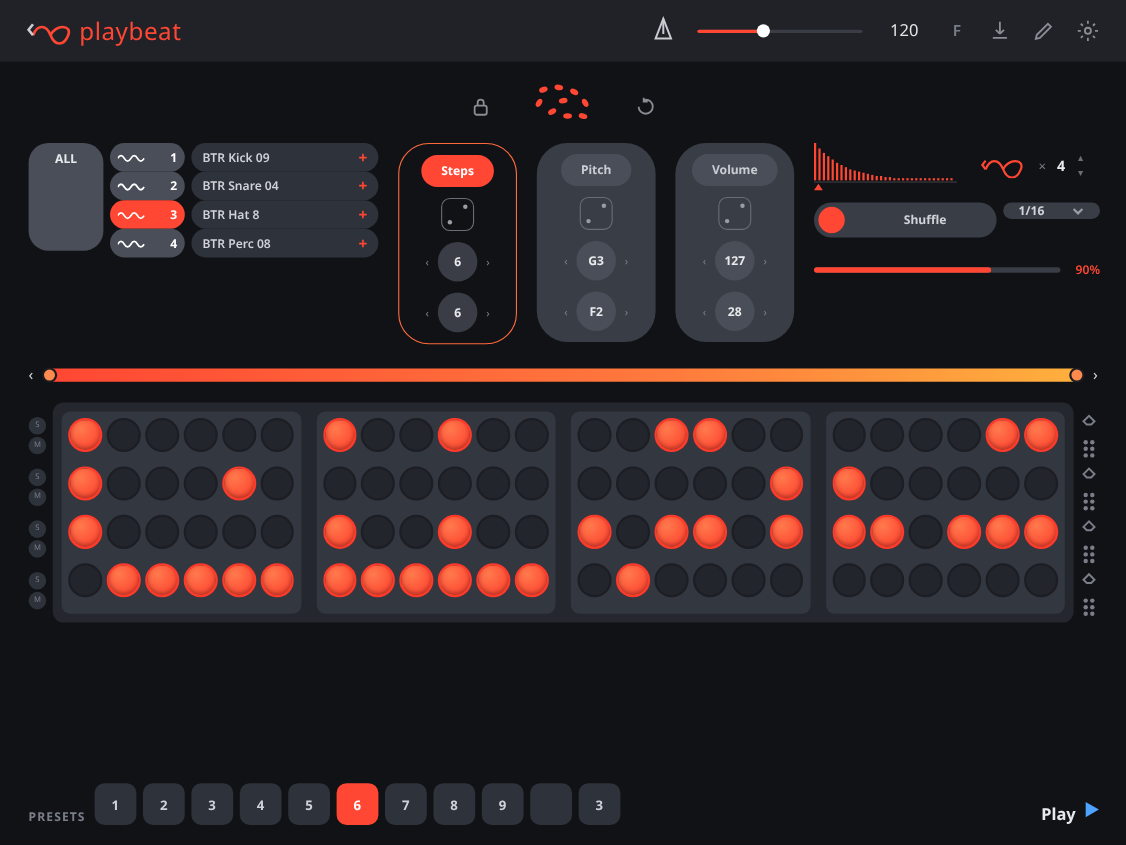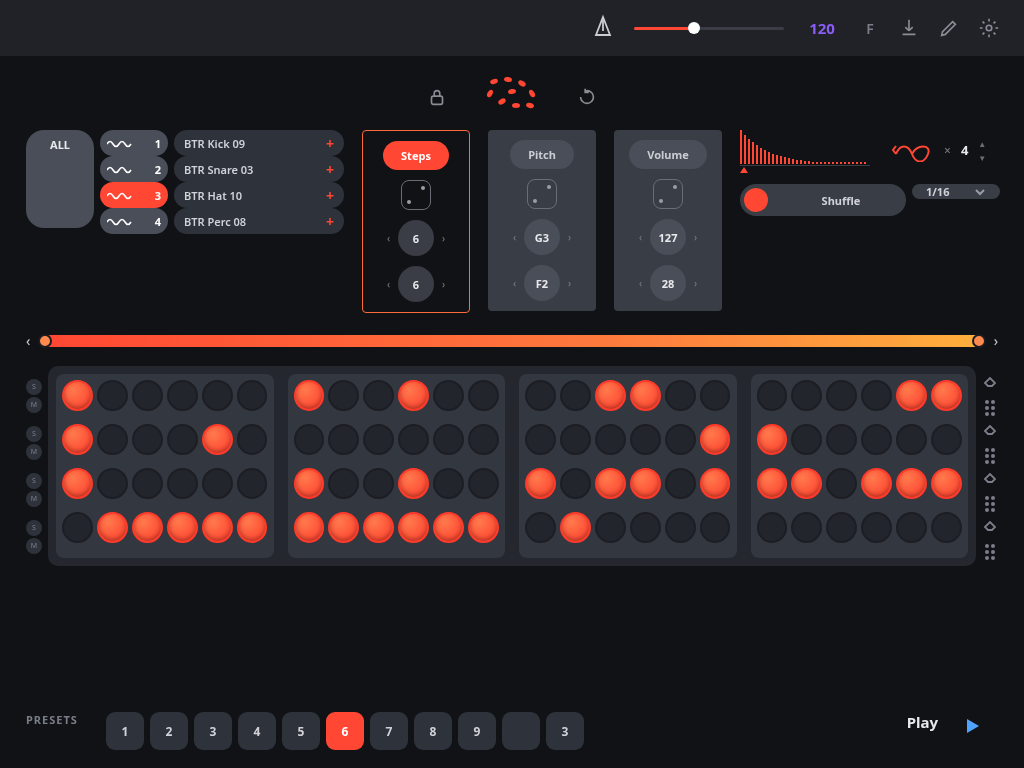--- a/index.html
+++ b/index.html
@@ -20,21 +20,21 @@
 
 
 .header{height:56px;background:#202228;display:flex;align-items:center;padding:0 24px;gap:18px}
 .logo{display:flex;align-items:center;gap:4px;font-size:22px;color:var(--accent);letter-spacing:.5px}
 .logo svg{width:44px;height:28px}
 .hdr-spacer{flex:1}
 .metronome svg{width:26px;height:26px}
 .tempo-slider{width:150px;height:3px;background:#3a3d45;position:relative;border-radius:2px}
 .tempo-slider .fill{position:absolute;left:0;top:0;bottom:0;width:40%;background:var(--accent);border-radius:2px}
 .tempo-slider .thumb{position:absolute;left:40%;top:50%;width:12px;height:12px;border-radius:50%;background:#fff;transform:translate(-50%,-50%)}
-.bpm{font-weight:700;color:#8b5cf6;font-size:15px;width:40px;text-align:center}
+.bpm{font-weight:400;color:#e5e5e5;font-size:15px;width:40px;text-align:center}
 .follow{color:var(--text-dim);font-size:14px;font-weight:600;width:20px;text-align:center}
 .undo-btn{background:#2c2f37;border:none;border-radius:20px;color:var(--text-dim);padding:9px 32px;font-size:13px;font-weight:600;cursor:pointer}
 .hdr-ic{width:22px;height:22px;fill:none;stroke:#8a8d95;stroke-width:1.8;cursor:pointer}
 
 
 .main{flex:1;padding:18px 26px 0 26px;display:flex;flex-direction:column;gap:10px}
 
 
 .top-actions{display:flex;justify-content:center;gap:34px;align-items:center;height:46px}
 .top-actions svg{width:22px;height:22px;fill:none;stroke:#8a8d95;stroke-width:1.8}
@@ -50,21 +50,21 @@
 .track{display:flex;align-items:center;gap:6px}
 .trk-toggle{width:68px;height:26px;background:var(--bg5);border-radius:14px;display:flex;align-items:center;justify-content:flex-end;padding:0 7px;gap:6px;cursor:pointer}
 .trk-toggle.active{background:var(--accent)}
 .trk-toggle .wave{flex:1}
 .trk-toggle .wave svg{width:26px;height:10px;stroke:#fff;stroke-width:1.6;fill:none}
 .trk-toggle .num{font-size:11px;font-weight:700;color:#fff}
 .trk-name{background:var(--bg3);border-radius:14px;height:26px;display:flex;align-items:center;justify-content:space-between;padding:0 10px;width:170px;font-size:11px;font-weight:600;color:#d0d2d8;cursor:pointer}
 .trk-name .plus{color:var(--accent);font-size:14px;font-weight:700}
 
 
-.param-box{background:var(--bg4);border-radius:4px;padding:10px 26px;display:flex;flex-direction:column;align-items:center;gap:10px;min-width:108px}
+.param-box{background:var(--bg4);border-radius:28px;padding:10px 26px;display:flex;flex-direction:column;align-items:center;gap:10px;min-width:108px}
 .param-box.active{background:transparent;border:1px solid var(--accent2)}
 .param-tab{background:var(--bg5);border-radius:20px;padding:7px 18px;font-size:11px;font-weight:700;cursor:pointer}
 .param-tab.active{background:var(--accent);color:#fff}
 .mini-dice{width:30px;height:30px;border:1.5px solid #6a6d75;border-radius:8px;position:relative;cursor:pointer}
 .mini-dice .d{position:absolute;width:4px;height:4px;border-radius:50%;background:#9a9da5}
 .stepper{display:flex;align-items:center;gap:8px}
 .stepper .arr{font-size:10px;color:#7a7e88;cursor:pointer;user-select:none}
 .stepper .val{width:36px;height:36px;border-radius:50%;background:var(--bg5);display:flex;align-items:center;justify-content:center;font-size:11px;font-weight:700;color:#e8e9ec;cursor:pointer}
 .param-box.active .stepper .val{background:#3a3d45}
 
@@ -108,34 +108,41 @@
 .seq-block{flex:1;background:var(--track-row);border-radius:8px;display:grid;grid-template-columns:repeat(6,1fr);grid-template-rows:repeat(4,1fr);gap:4px;padding:6px}
 .step{border-radius:50%;background:#22252b;border:2px solid #1c1e24;cursor:pointer;aspect-ratio:1;min-width:0}
 .step.on{background:radial-gradient(circle at 35% 30%,#ff7a4d,#ff3a2a);border-color:#ff3a2a;box-shadow:inset 0 -2px 4px rgba(0,0,0,.3)}
 .seq-right{display:flex;flex-direction:column;justify-content:space-around;padding:6px 0;gap:4px}
 .rt-ic svg{width:16px;height:16px;stroke:#7a7e88;stroke-width:1.8;fill:none}
 .rt-ic{cursor:pointer}
 .dots6{display:grid;grid-template-columns:repeat(2,4px);grid-template-rows:repeat(3,4px);gap:2px}
 .dots6 i{width:4px;height:4px;border-radius:50%;background:#7a7e88}
 
 
-.presets{display:flex;align-items:flex-start;gap:20px;padding:14px 38px 18px 26px}
+.presets{display:flex;align-items:flex-end;gap:0;padding:14px 18px 18px 26px}
 .presets-label{font-size:11px;font-weight:700;color:var(--text-dim);letter-spacing:1px;margin-right:8px}
 .preset-btn{width:38px;height:38px;border-radius:9px;background:var(--bg3);display:flex;align-items:center;justify-content:center;font-size:12px;font-weight:700;color:#d0d2d8;cursor:pointer}
 .preset-btn.active{background:var(--accent);color:#fff}
 .preset-btn.empty{color:transparent}
 .presets-spacer{flex:1}
 .play-label{font-size:15px;font-weight:700;color:#e8e9ec}
 .play-btn{width:28px;height:28px;display:flex;align-items:center;justify-content:center;cursor:pointer}
 .play-btn svg{width:18px;height:18px;fill:#4da3ff}
 </style>
 </head>
 <body>
 
 <div class="header">
+  <div class="logo">
+    <svg viewBox="0 0 44 28">
+        <path d="M6 18c4-10 12-10 16 0s12 10 16 0-12-10-16 0" stroke="#ff4733" stroke-width="2.4" fill="none"></path>
+        <path d="M6 8l-4 5 4 5" stroke="#c9ccd2" stroke-width="2.4" fill="none"></path>
+      </svg>
+    <span>playbeat</span>
+  </div>
   <div class="hdr-spacer"></div>
   <div class="metronome">
     <svg viewBox="0 0 26 26">
         <path d="M13 4l7 18H6z" stroke="#c9ccd2" stroke-width="1.8" fill="none"></path>
         <path d="M13 4v14" stroke="#c9ccd2" stroke-width="1.8"></path>
       </svg>
   </div>
   <div class="tempo-slider">
     <div class="fill"></div>
       <div class="thumb"></div>
@@ -195,33 +202,33 @@
             </div>
           </div>
           <div class="track">
     <div class="trk-toggle ">
       <div class="wave"><svg viewBox="0 0 26 10">
                   <path d="M0 5q3-5 6 0t6 0 6 0 6 0"></path>
                 </svg></div>
       <div class="num">2</div>
     </div>
     <div class="trk-name">
-              <span>BTR Snare 03</span>
+              <span>BTR Snare 04</span>
               <span class="plus">+</span>
             </div>
           </div>
           <div class="track">
     <div class="trk-toggle active">
       <div class="wave"><svg viewBox="0 0 26 10">
                   <path d="M0 5q3-5 6 0t6 0 6 0 6 0"></path>
                 </svg></div>
       <div class="num">3</div>
     </div>
     <div class="trk-name">
-              <span>BTR Hat 10</span>
+              <span>BTR Hat 8</span>
               <span class="plus">+</span>
             </div>
           </div>
           <div class="track">
     <div class="trk-toggle ">
       <div class="wave"><svg viewBox="0 0 26 10">
                   <path d="M0 5q3-5 6 0t6 0 6 0 6 0"></path>
                 </svg></div>
       <div class="num">4</div>
     </div>
@@ -344,20 +351,26 @@
           <div class="dot-l"></div>
             <span>Shuffle</span>
         </div>
         <div class="rate-btn">
           <span>1/16</span>
           <svg viewBox="0 0 12 12">
               <path d="M2 4l4 4 4-4"></path>
             </svg>
         </div>
       </div>
+      <div class="prob-row">
+        <div class="prob-bar">
+            <div class="fill"></div>
+          </div>
+        <div class="prob-val">90%</div>
+      </div>
     </div>
 
   </div>
 
   <div class="timeline-row">
     <span class="tl-arr">‹</span>
     <div class="timeline">
       <div class="handle l"></div>
       <div class="handle r"></div>
     </div>

